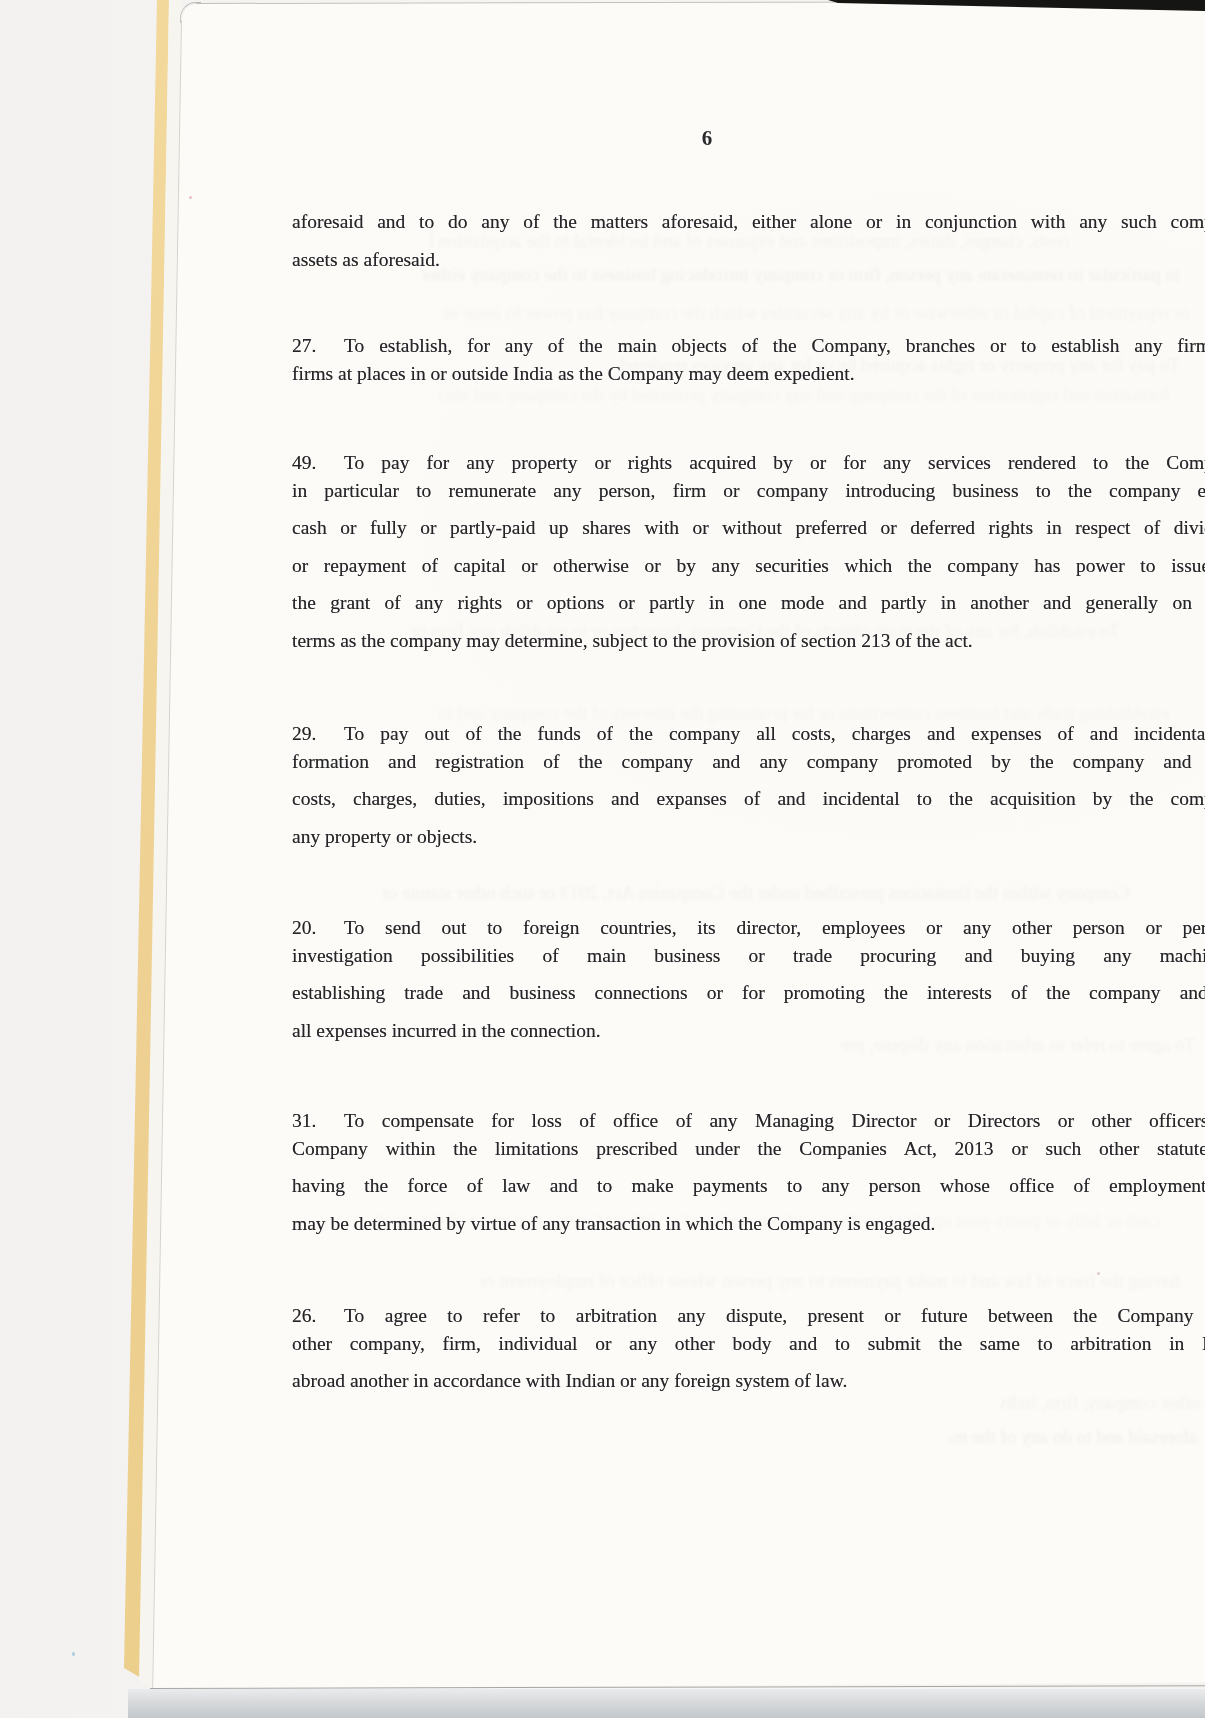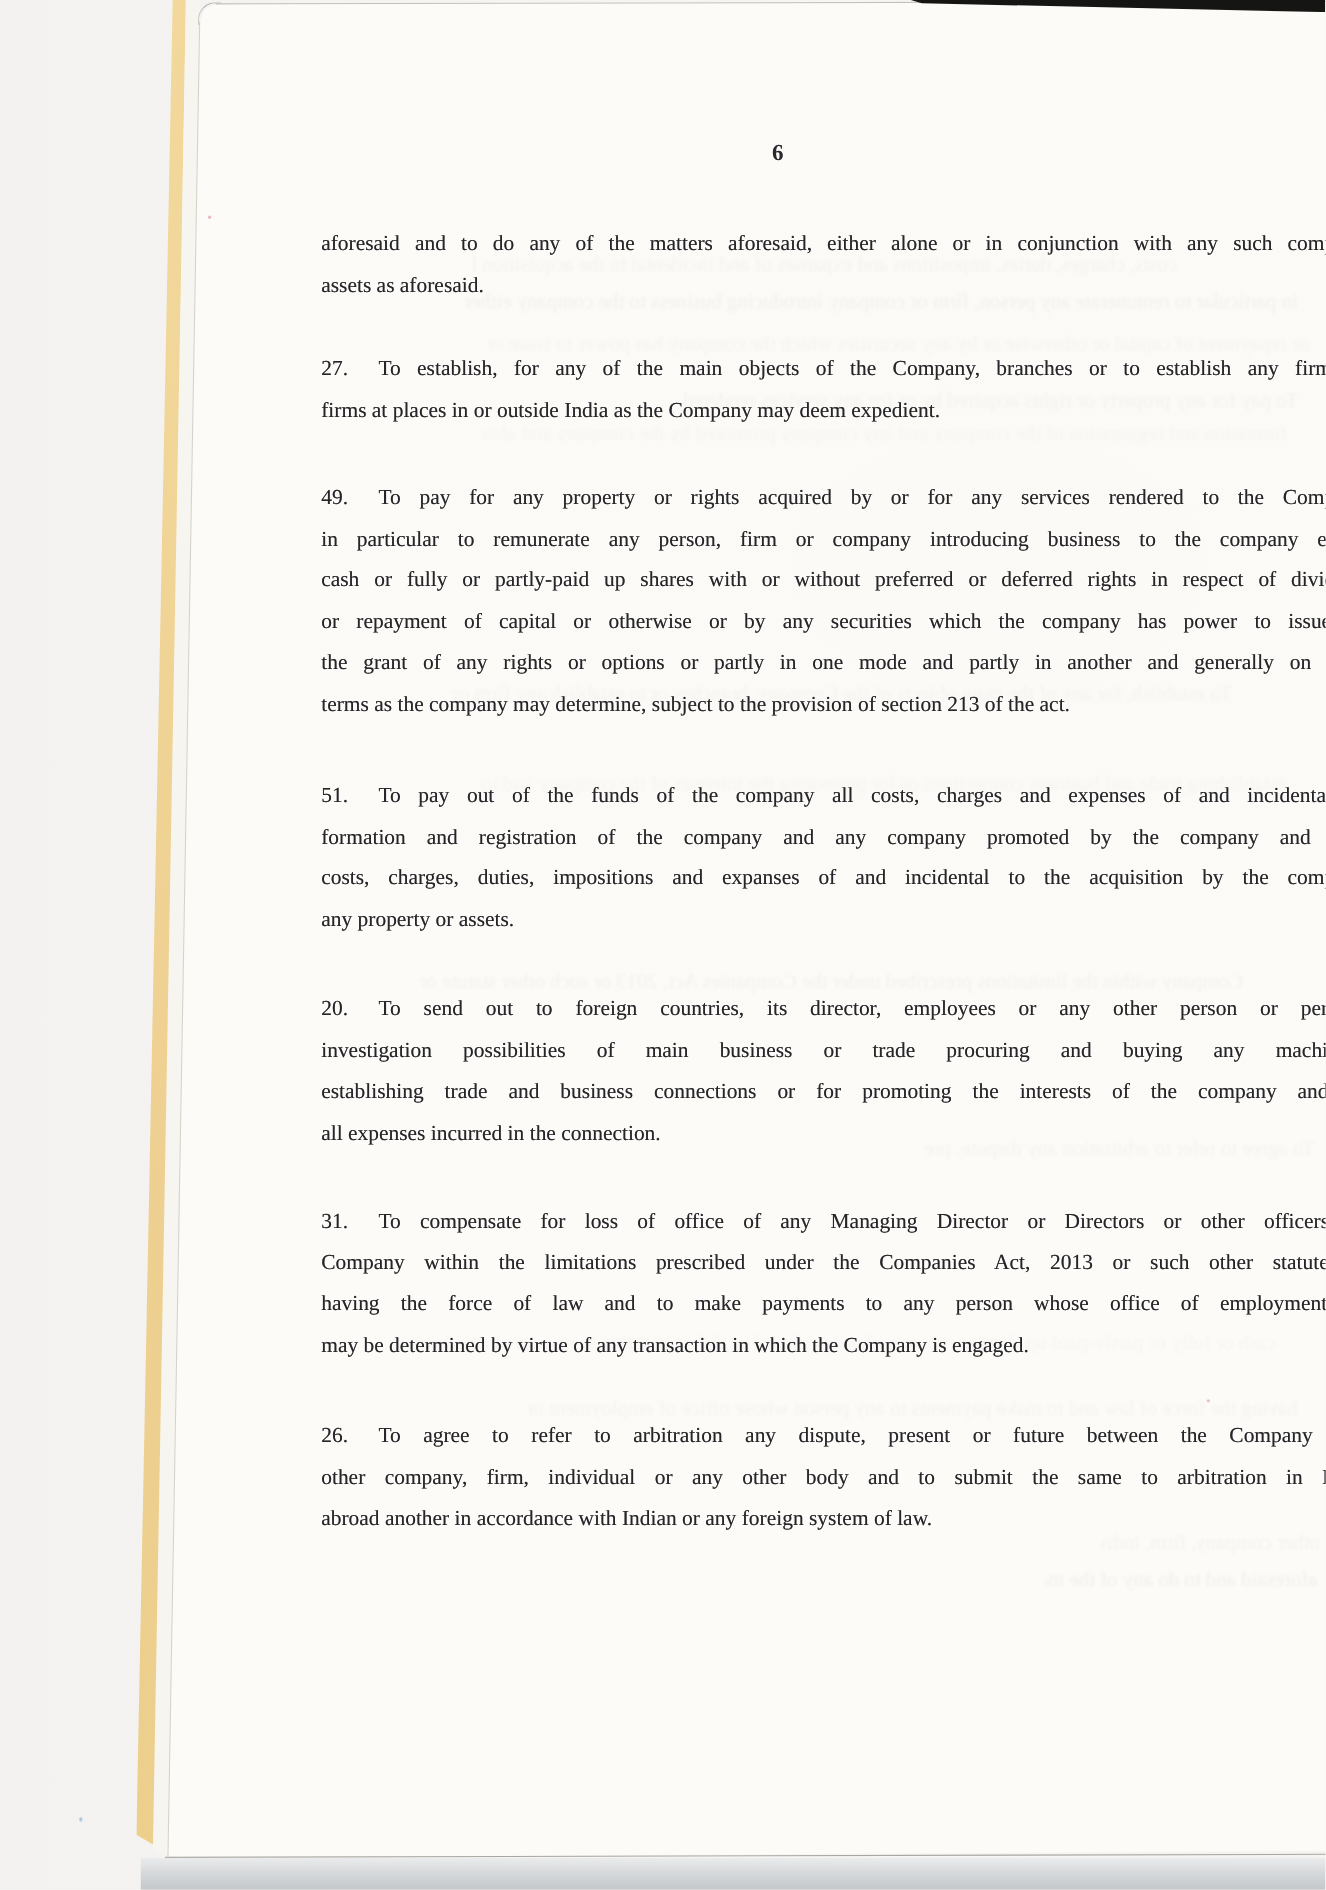--- a/index.html
+++ b/index.html
@@ -55,21 +55,21 @@
   }
   .para{position:absolute;left:292px;width:950px;}
   .line{
     width:950px;height:37.5px;line-height:37.5px;
     font-size:19.5px;color:#26262a;
     text-align:justify;text-align-last:justify;
     text-shadow:0 0 0.5px rgba(45,45,50,.55);
     white-space:normal;overflow:visible;
   }
   .line.short{text-align-last:left;}
-  .num{display:inline-block;width:52px;}
+  .num{display:inline-block;width:52px;margin-top:10px;}
   .ghost{
     position:absolute;height:26px;line-height:26px;
     transform:scaleX(-1);filter:blur(1.6px);
     font-size:19px;color:#7f7f76;white-space:nowrap;overflow:hidden;
     pointer-events:none;
   }
 </style>
 </head>
 <body>
 
@@ -118,24 +118,24 @@
     </div>
     <div class="para" style="top: 434px;">
       <div class="line"><span class="num">49.</span><span>To pay for any property or rights acquired by or for any services rendered to the Company</span></div>
       <div class="line"><span>in particular to remunerate any person, firm or company introducing business to the company either</span></div>
       <div class="line"><span>cash or fully or partly-paid up shares with or without preferred or deferred rights in respect of dividend</span></div>
       <div class="line"><span>or repayment of capital or otherwise or by any securities which the company has power to issue or</span></div>
       <div class="line"><span>the grant of any rights or options or partly in one mode and partly in another and generally on such</span></div>
       <div class="line short"><span>terms as the company may determine, subject to the provision of section 213 of the act.</span></div>
     </div>
     <div class="para" style="top: 705px;">
-      <div class="line"><span class="num">51.</span><span>To pay out of the funds of the company all costs, charges and expenses of and incidental to</span></div>
+      <div class="line"><span class="num">29.</span><span>To pay out of the funds of the company all costs, charges and expenses of and incidental to</span></div>
       <div class="line"><span>formation and registration of the company and any company promoted by the company and also</span></div>
       <div class="line"><span>costs, charges, duties, impositions and expanses of and incidental to the acquisition by the company</span></div>
-      <div class="line short"><span>any property or assets.</span></div>
+      <div class="line short"><span>any property or objects.</span></div>
     </div>
     <div class="para" style="top: 899px;">
       <div class="line"><span class="num">20.</span><span>To send out to foreign countries, its director, employees or any other person or persons</span></div>
       <div class="line"><span>investigation possibilities of main business or trade procuring and buying any machinery</span></div>
       <div class="line"><span>establishing trade and business connections or for promoting the interests of the company and to</span></div>
       <div class="line short"><span>all expenses incurred in the connection.</span></div>
     </div>
     <div class="para" style="top: 1092px;">
       <div class="line"><span class="num">31.</span><span>To compensate for loss of office of any Managing Director or Directors or other officers of</span></div>
       <div class="line"><span>Company within the limitations prescribed under the Companies Act, 2013 or such other statute or</span></div>

